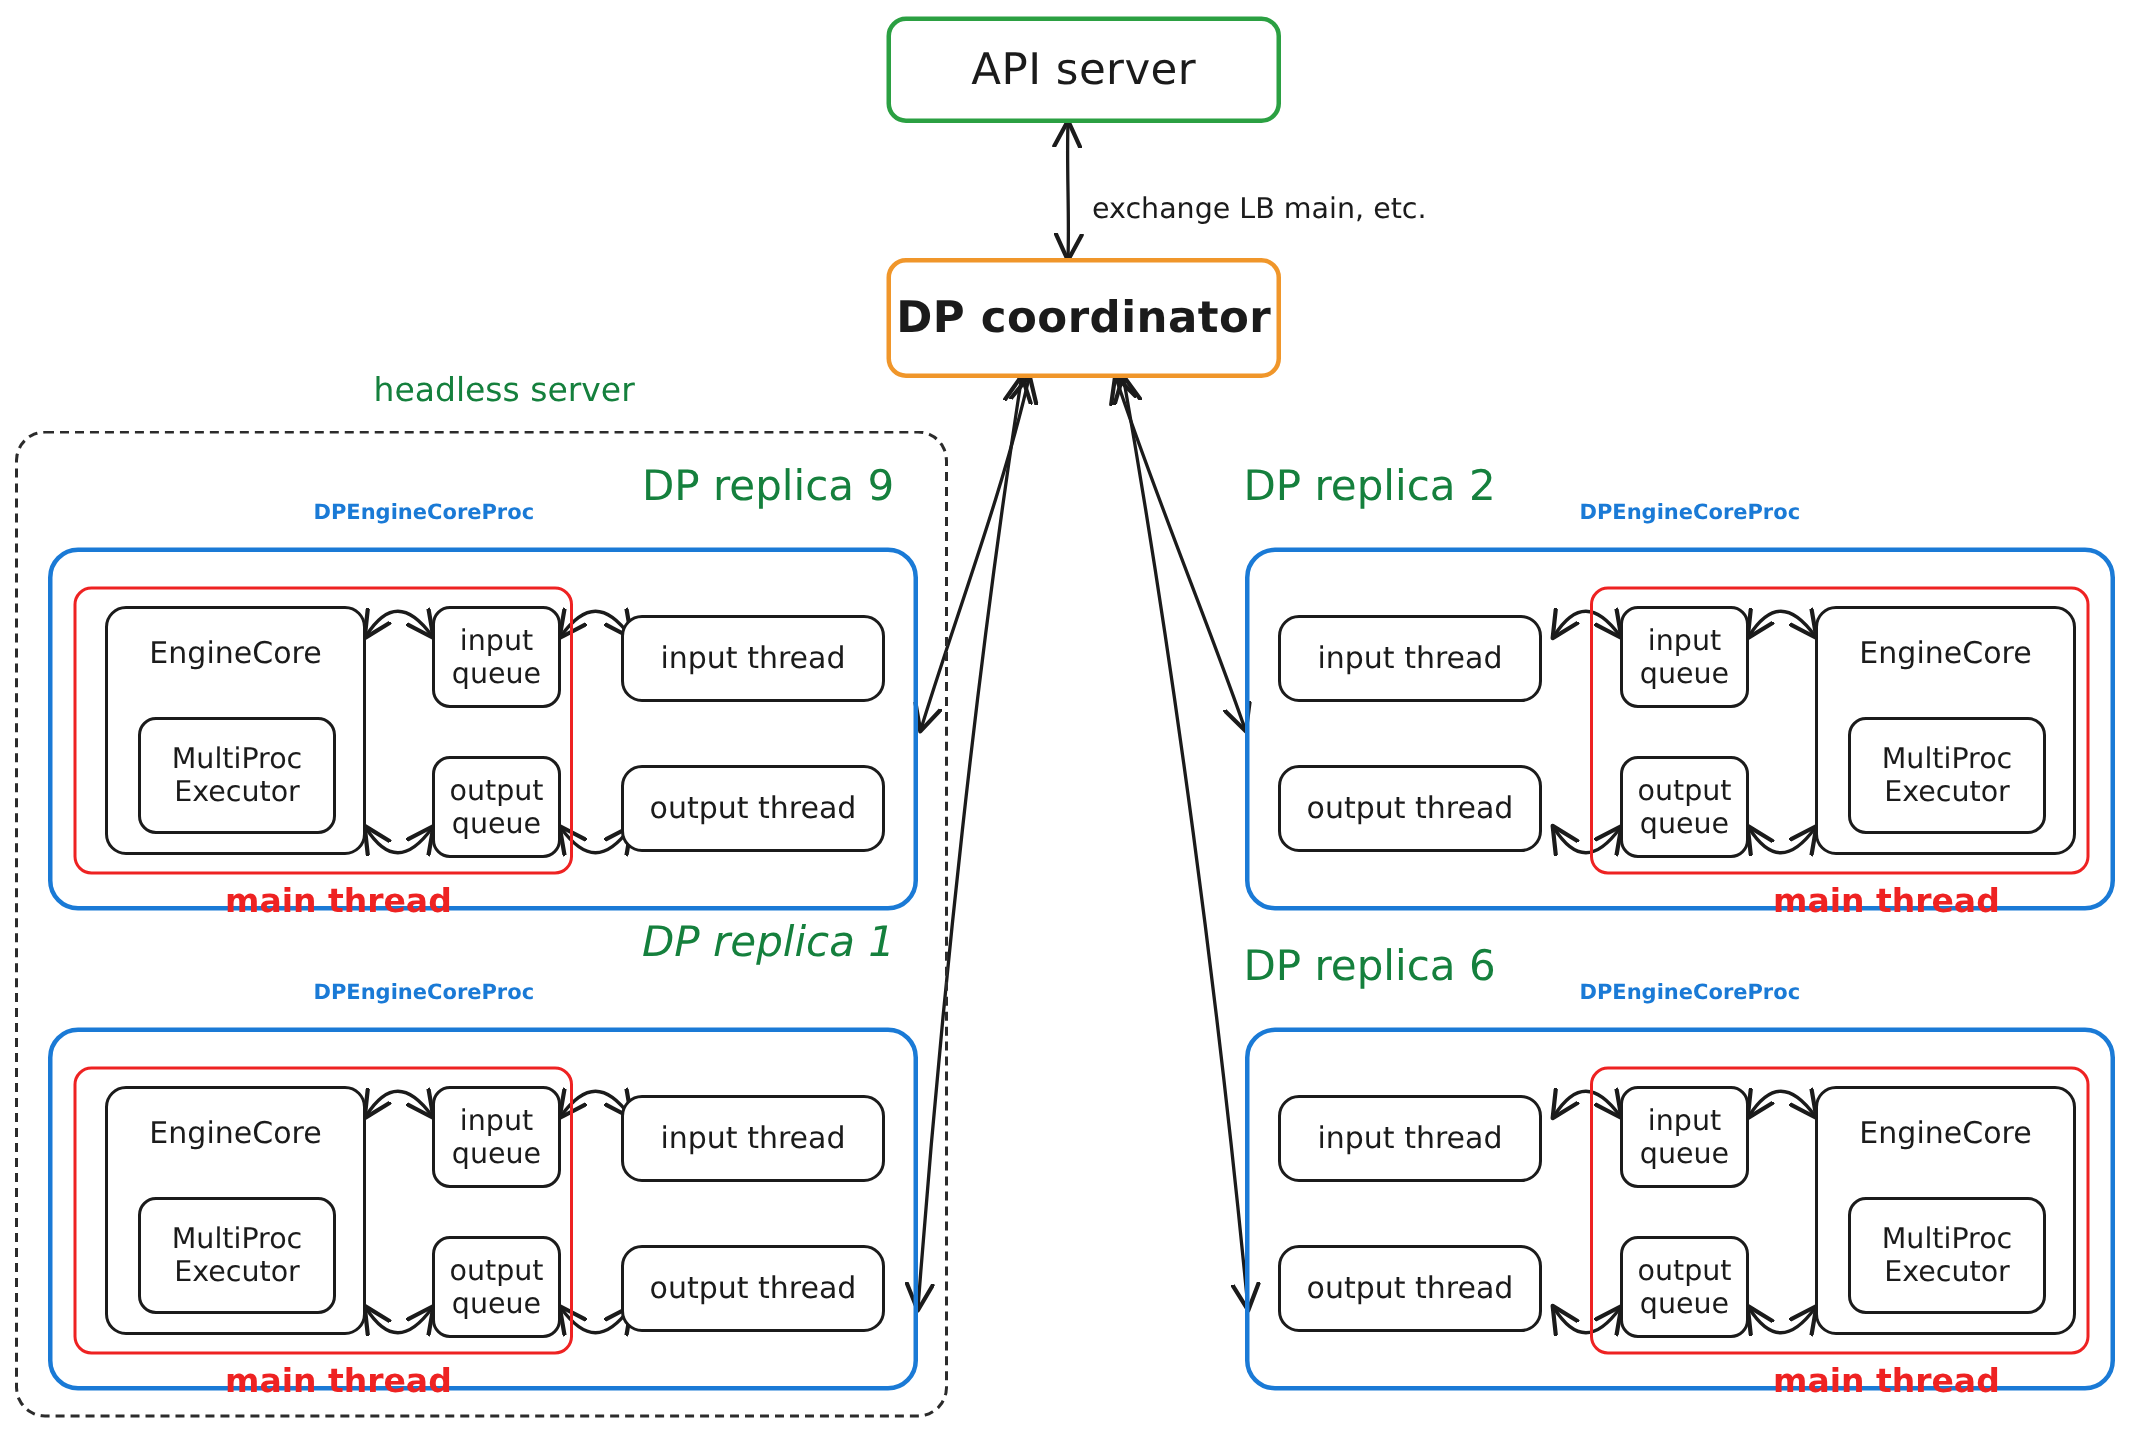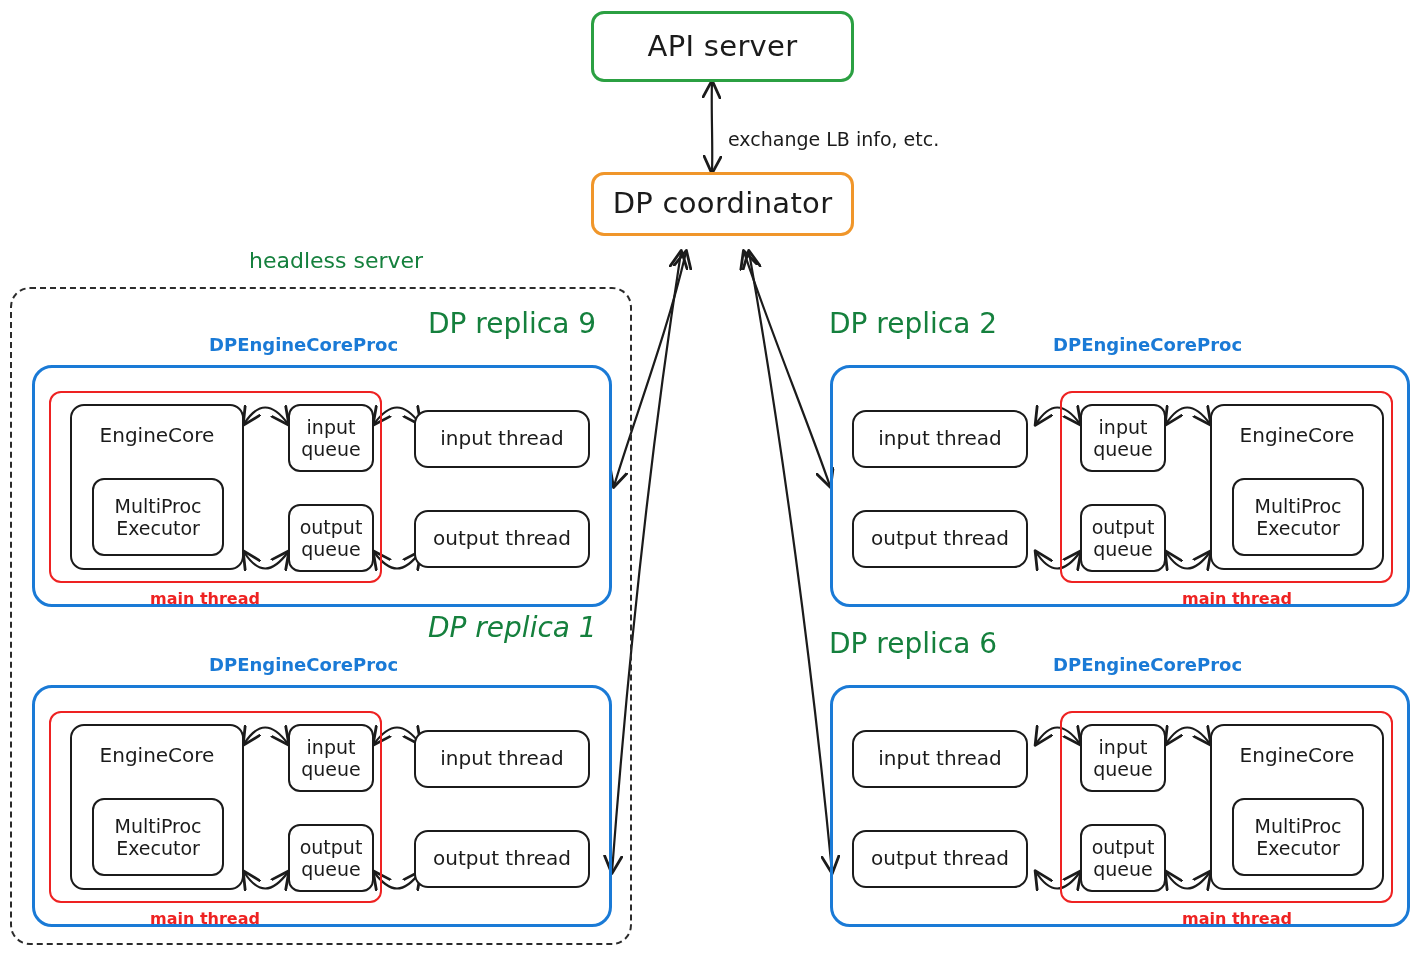--- a/index.html
+++ b/index.html
@@ -48,22 +48,22 @@
     border:3px solid #1a7ad6;border-radius:20px;
   }
   .frame.mainthread{
     border:2.2px solid #ee2222;border-radius:12px;
   }
 
   
   .cap{position:absolute;white-space:nowrap;color:#15803d;}
   .cap.replica{font-size:28px;}
   .cap.headless{font-size:22px;}
-  .cap.proclabel{font-size:18px;color:#1a7ad6;font-weight:600;}
-  .cap.mainlabel{font-size:16px;color:#ee2222;font-weight:600;}
+  .cap.proclabel{font-size:14px;color:#1a7ad6;font-weight:600;}
+  .cap.mainlabel{font-size:22px;color:#ee2222;font-weight:600;}
   .cap.edgelabel{font-size:19px;color:#1b1b1b;}
 </style>
 </head>
 <body>
 
 <div id="stage">
 
   <svg id="wires" viewBox="0 0 1420 960" xmlns="http://www.w3.org/2000/svg">
     <defs>
       <marker id="ah" viewBox="0 0 12 12" refX="10" refY="6" markerWidth="9" markerHeight="9" orient="auto-start-reverse">
@@ -106,23 +106,23 @@
       
       <path d="M1036,744 C1050,722 1064,722 1080,744" marker-start="url(#ah)" marker-end="url(#ah)"></path>
       <path d="M1166,744 C1180,722 1194,722 1210,744" marker-start="url(#ah)" marker-end="url(#ah)"></path>
       <path d="M1036,872 C1050,894 1064,894 1080,872" marker-start="url(#ah)" marker-end="url(#ah)"></path>
       <path d="M1166,872 C1180,894 1194,894 1210,872" marker-start="url(#ah)" marker-end="url(#ah)"></path>
     </g>
   </svg>
 
   <div class="node api" style="left:591px;top:11px;width:263px;height:71px;">API server</div>
 
-  <div class="cap edgelabel" style="left:728px;top:128px;">exchange LB info, etc.</div>
-
-  <div class="node coord" style="left:591px;top:172px;width:263px;height:64px;">DP coordinator</div>
+  <div class="cap edgelabel" style="left:728px;top:128px;">exchange LB main, etc.</div>
+
+  <div class="node coord" style="left:591px;top:172px;width:263px;height:80px;font-weight:bold;">DP coordinator</div>
 
   <div class="frame dashed" style="left:10px;top:287px;width:622px;height:658px;"></div>
   <div class="cap headless" style="left:249px;top:248px;">headless server</div>
 
   <div class="cap replica" style="left:428px;top:307px;">DP replica 9</div>
   <div class="cap proclabel" style="left:209px;top:334px;">DPEngineCoreProc</div>
 
   <div class="frame proc" style="left:32px;top:365px;width:580px;height:242px;"></div>
   <div class="frame mainthread" style="left:49px;top:391px;width:333px;height:192px;"></div>
   <div class="cap mainlabel" style="left:150px;top:589px;">main thread</div>

